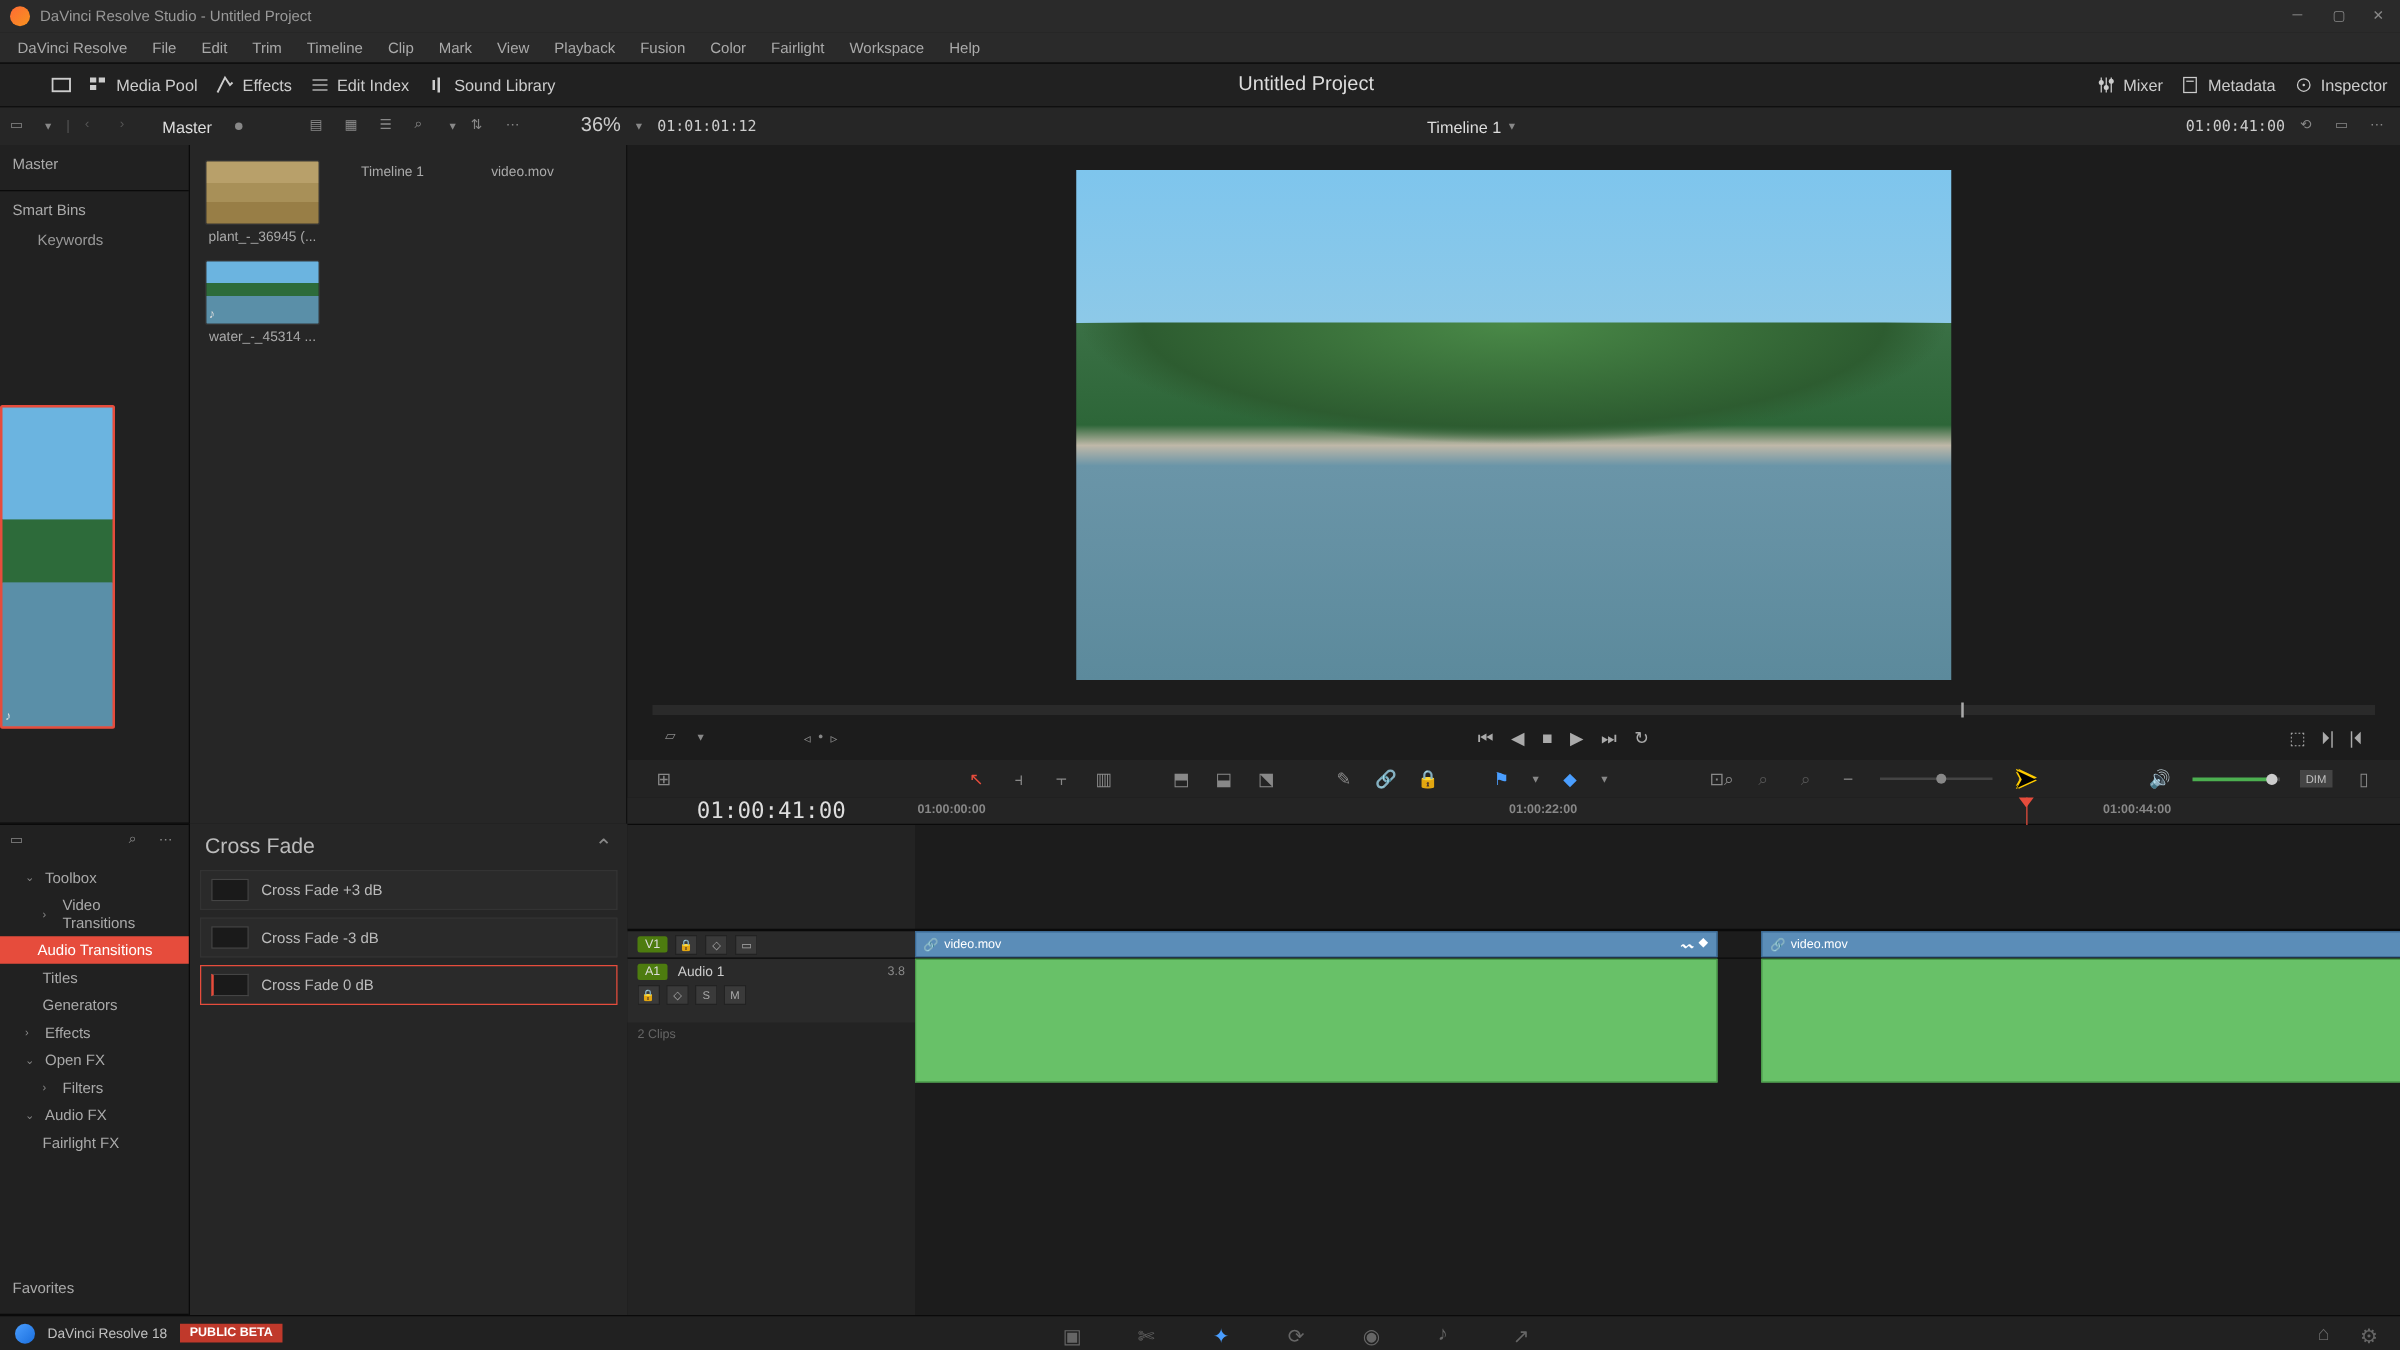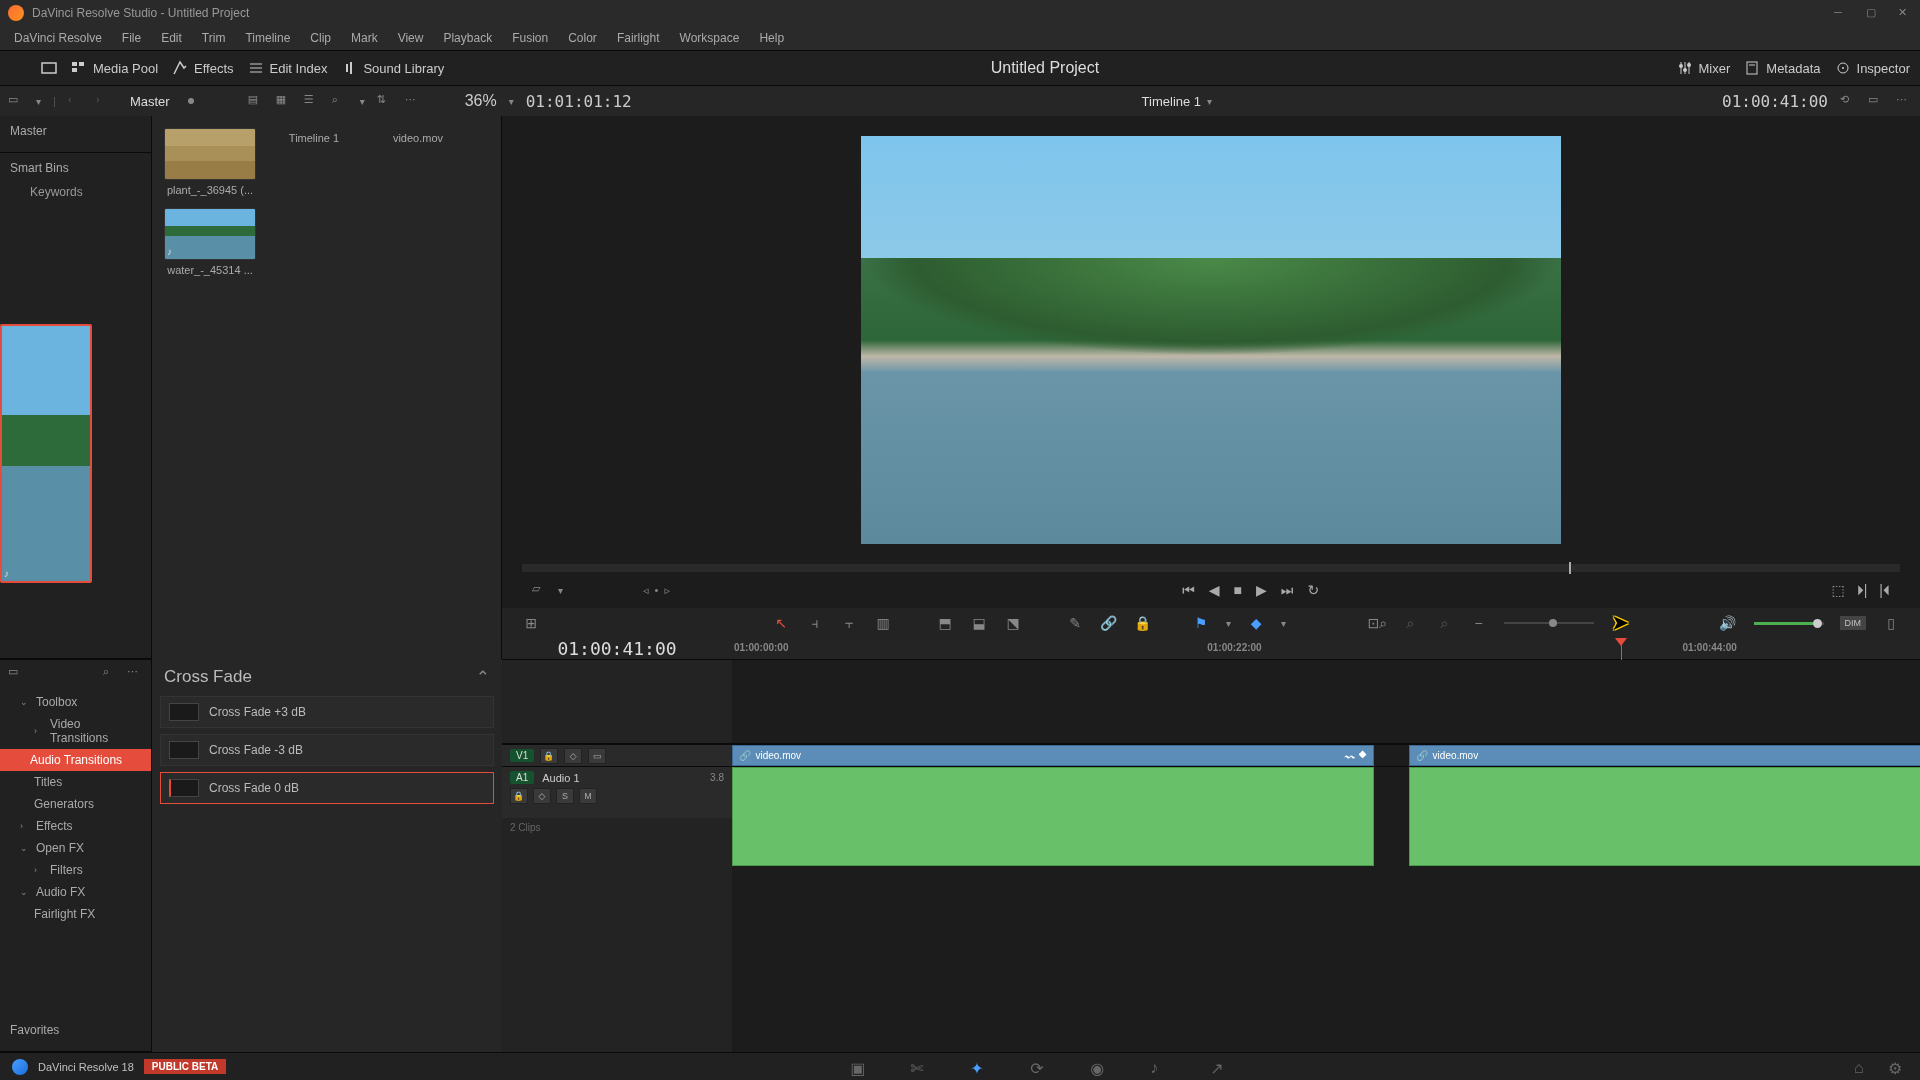--- a/index.html
+++ b/index.html
@@ -23,21 +23,21 @@
 .toolbar-btn { display: flex; align-items: center; gap: 6px; color: #ccc; cursor: pointer; font-size: 13px; }
 .project-title { font-size: 16px; color: #ddd; }
 .tb-icon { width: 16px; height: 16px; display: inline-block; }
 
 
 .subtoolbar { background: #262626; height: 30px; display: flex; align-items: center; justify-content: space-between; padding: 0 8px; }
 .sub-left, .sub-right { display: flex; align-items: center; gap: 12px; }
 .sub-icon { width: 16px; height: 16px; color: #888; cursor: pointer; }
 .master-label { color: #ddd; font-size: 13px; padding: 0 6px; }
 .zoom-pct { color: #ccc; font-size: 16px; }
-.timecode-txt { color: #ccc; font-size: 16px; font-family: monospace; }
+.timecode-txt { color: #ccc; font-size: 12px; font-family: monospace; }
 .timeline-title { color: #ddd; font-size: 13px; }
 .chevron { color: #888; font-size: 10px; }
 
 
 .main { display: flex; height: calc(100% - 26px - 24px - 36px - 30px - 28px); }
 
 
 .sidebar { width: 152px; background: #212121; display: flex; flex-direction: column; border-right: 1px solid #0a0a0a; }
 .side-section { padding: 8px 10px; border-bottom: 1px solid #0a0a0a; }
 .side-header { color: #aaa; font-size: 12px; margin-bottom: 6px; }
@@ -107,21 +107,21 @@
 .playhead { position:absolute; top:0; width:0; height:0; border-left:6px solid transparent; border-right:6px solid transparent; border-top:8px solid #e64c3c; }
 .playhead-line { position:absolute; top:0; bottom:-250px; width:1px; background:#e64c3c; }
 
 .tracks-container { flex:1; position:relative; display:flex; }
 .track-headers { width:230px; background:#232323; }
 .tracks { flex:1; background:#1c1c1c; position:relative; }
 .empty-row { height:84px; border-bottom:1px solid #0a0a0a; }
 
 .v-header { height:22px; background:#2a2a2a; display:flex; align-items:center; gap:6px; padding:0 8px; border-top:1px solid #0a0a0a; }
 .track-badge { background:#444; padding:1px 6px; font-size:10px; color:#ddd; border-radius:2px; }
-.track-badge.red { background:#14532d; }
+.track-badge.red { background:#4d7c0f; }
 
 .a-header { height:52px; background:#2a2a2a; padding:4px 8px; border-top:1px solid #0a0a0a; }
 .a-row1 { display:flex; align-items:center; gap:8px; }
 .a-row2 { display:flex; gap:5px; margin-top:4px; }
 .sq-btn { width:18px; height:16px; background:#3a3a3a; border:1px solid #222; font-size:9px; display:flex; align-items:center; justify-content:center; color:#aaa; cursor:pointer; }
 .clips-meta { font-size:10px; color:#666; margin-top:18px; }
 
 .video-track { height:22px; position:relative; border-top:1px solid #0a0a0a; }
 .clip-v { position:absolute; top:0; bottom:0; background:#5b8db8; border:1px solid #3a6a95; display:flex; align-items:center; padding:0 6px; font-size:10px; color:#fff; }
 .clip-icons { margin-left:auto; display:flex; gap:4px; font-size:10px; }

